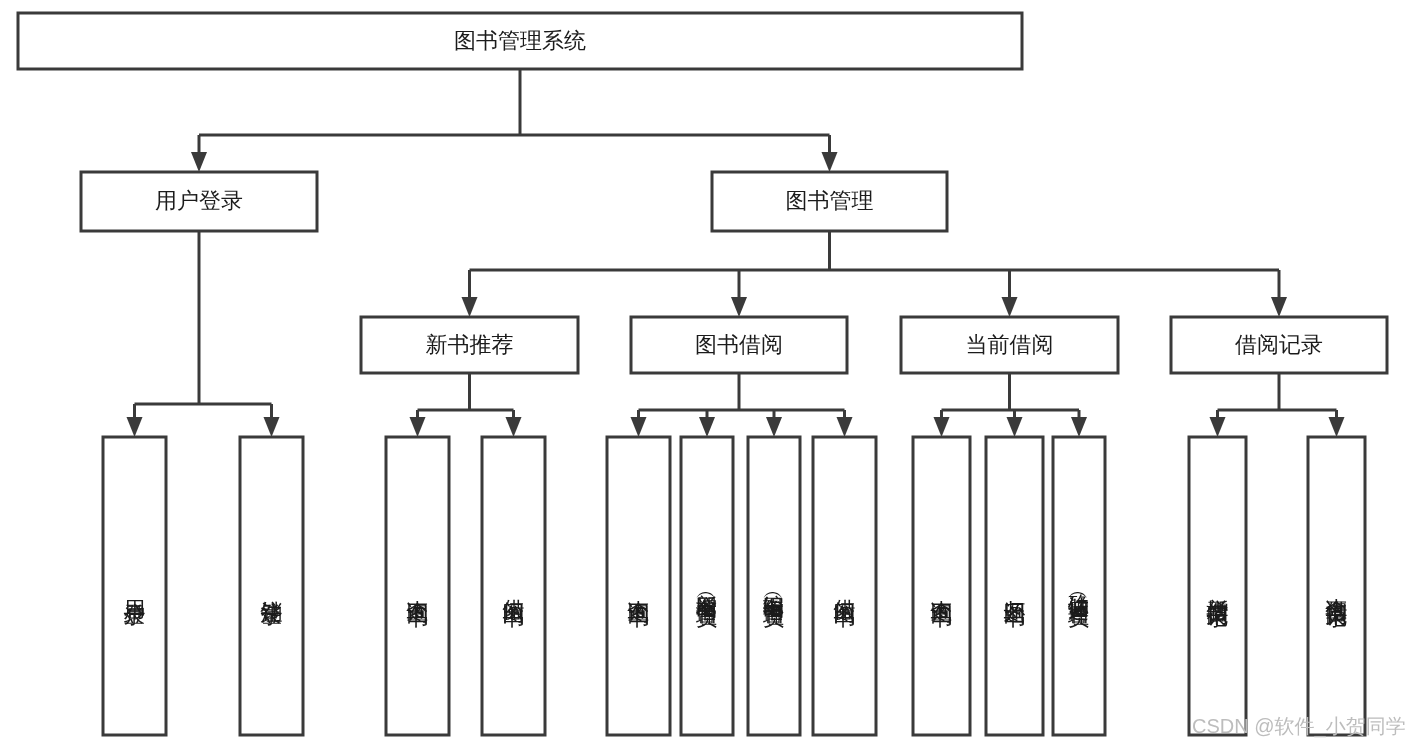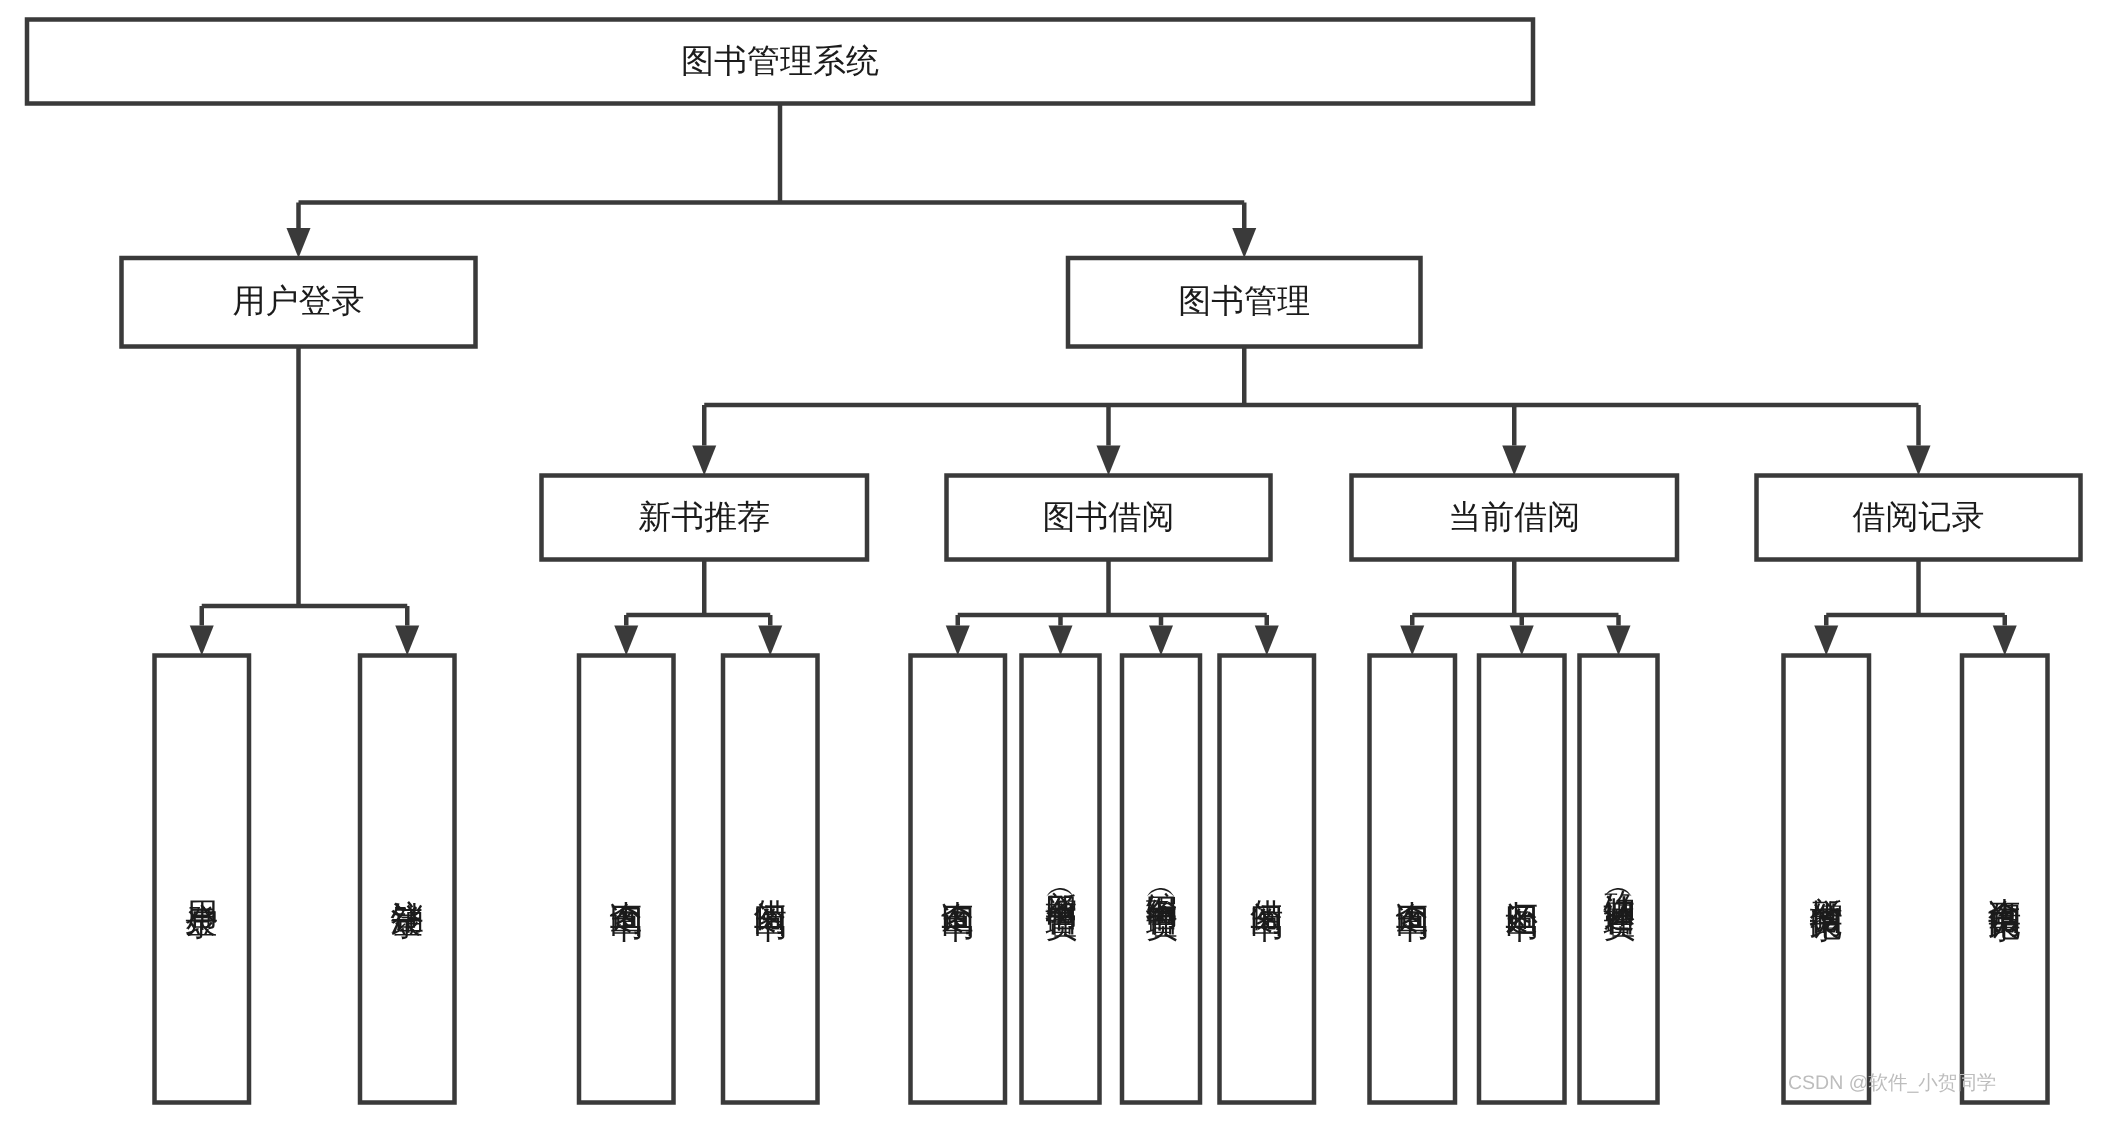--- a/index.html
+++ b/index.html
@@ -62,21 +62,21 @@
     display: flex;
     align-items: center;
     justify-content: center;
     text-align: center;
     pointer-events: none;
     user-select: none;
   }
   .watermark {
     position: absolute;
     font-family: "Liberation Sans", "DejaVu Sans", sans-serif;
-    font-size: 13px;
+    font-size: 20px;
     color: #bdbdbd;
     white-space: nowrap;
     user-select: none;
   }
 </style>
 </head>
 <body>
 
 <div id="diagram-root">
 

